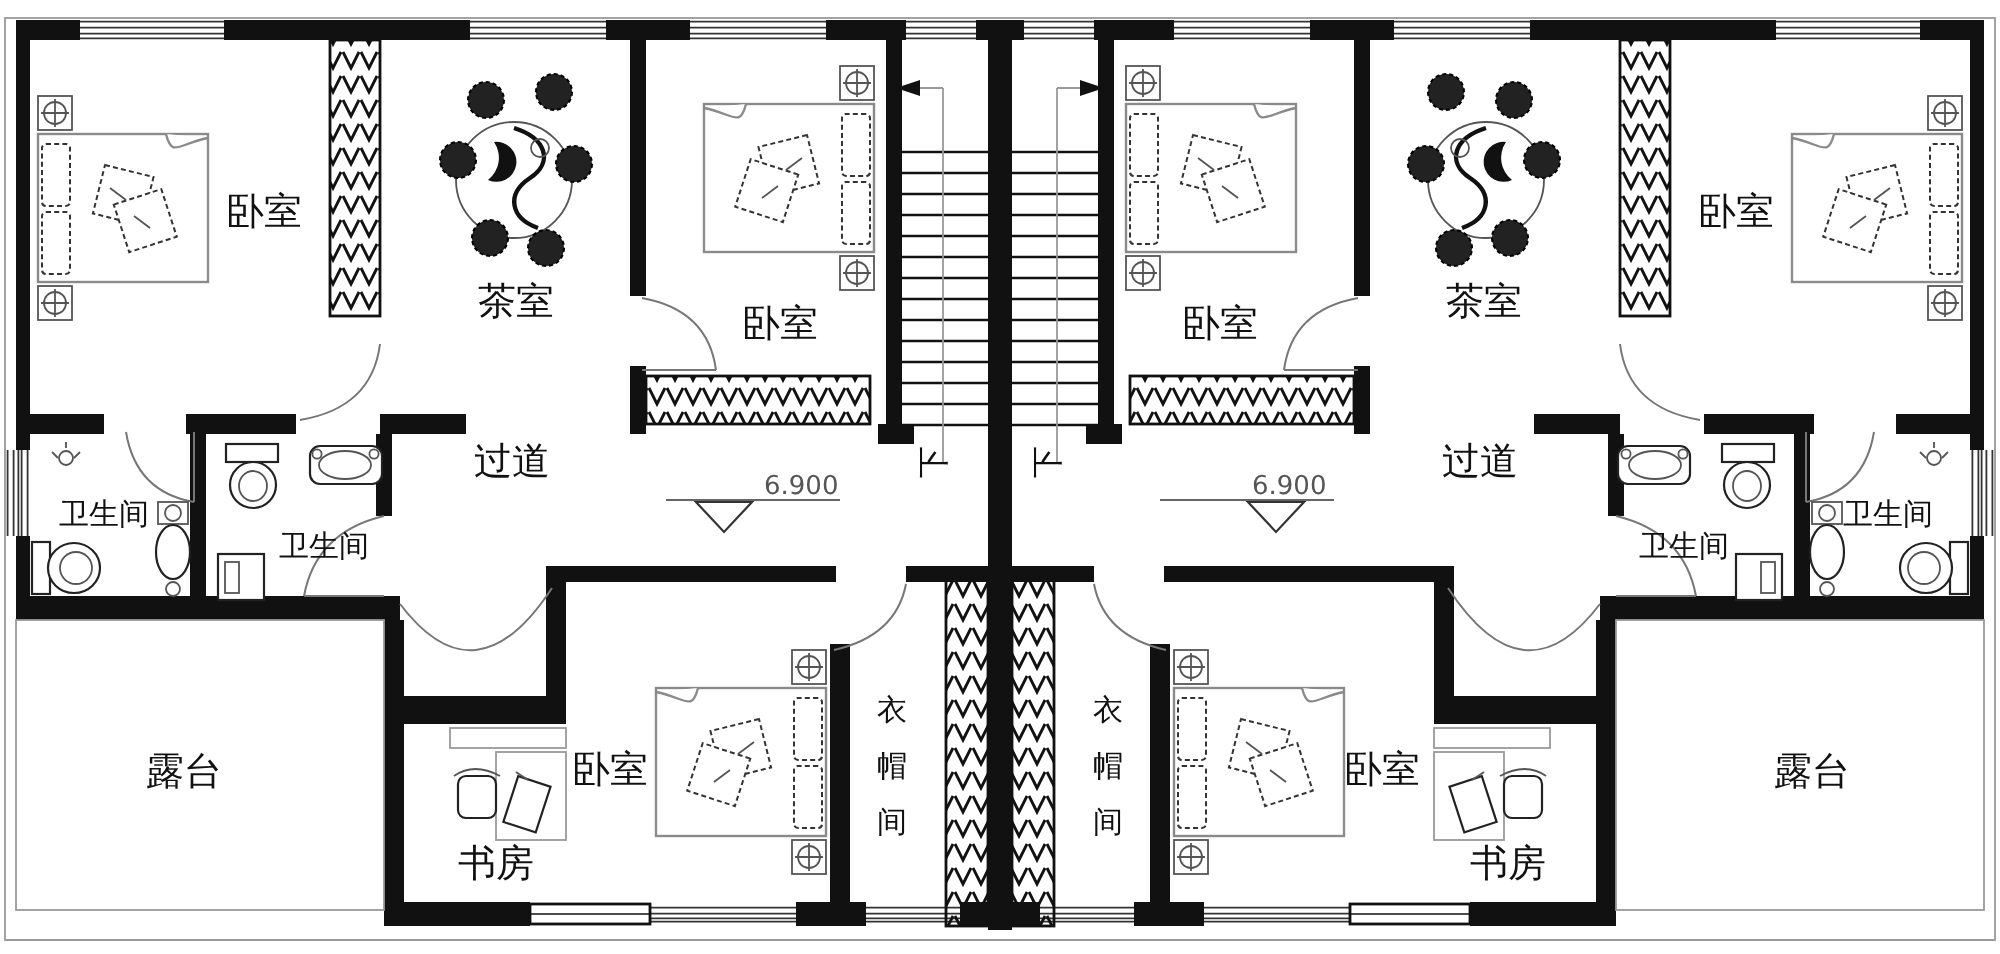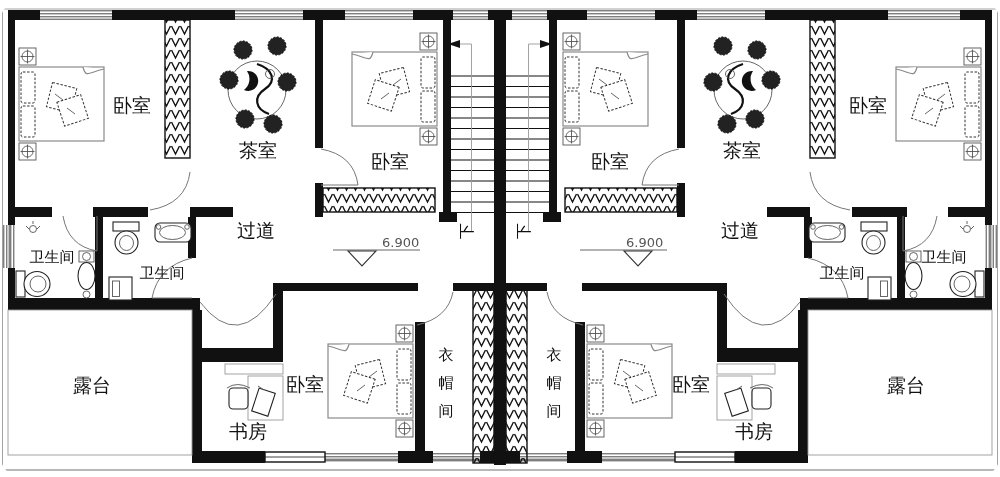--- a/index.html
+++ b/index.html
@@ -1,16 +1,16 @@
 <!DOCTYPE html>
 <html><head>
 <meta charset="utf-8">
 <style>
   html,body{margin:0;padding:0;background:#fff;}
-  #plan-wrap{width:1000px;height:477px;background:#fff;position:relative;overflow:hidden;border-radius:22px;}
+  #plan-wrap{width:1000px;height:477px;background:#fff;position:relative;overflow:hidden;}
   svg{display:block;}
   .wall{fill:#111;}
   .door{fill:none;stroke:#777;stroke-width:1;}
   .thin{fill:none;stroke:#9a9a9a;stroke-width:0.9;}
   .hatch{fill:url(#zz);stroke:#111;stroke-width:1.4;}
   .fx{fill:#fff;stroke:#222;stroke-width:1.1;}
   .fx2{fill:none;stroke:#555;stroke-width:0.9;}
   .fbed{fill:#fff;stroke:#8a8a8a;stroke-width:1.2;}
   .fpil{fill:#fff;stroke:#333;stroke-width:1;stroke-dasharray:2.5,1.6;}
   .chair{fill:#222;stroke:#000;stroke-width:1;stroke-dasharray:2,1.5;}

